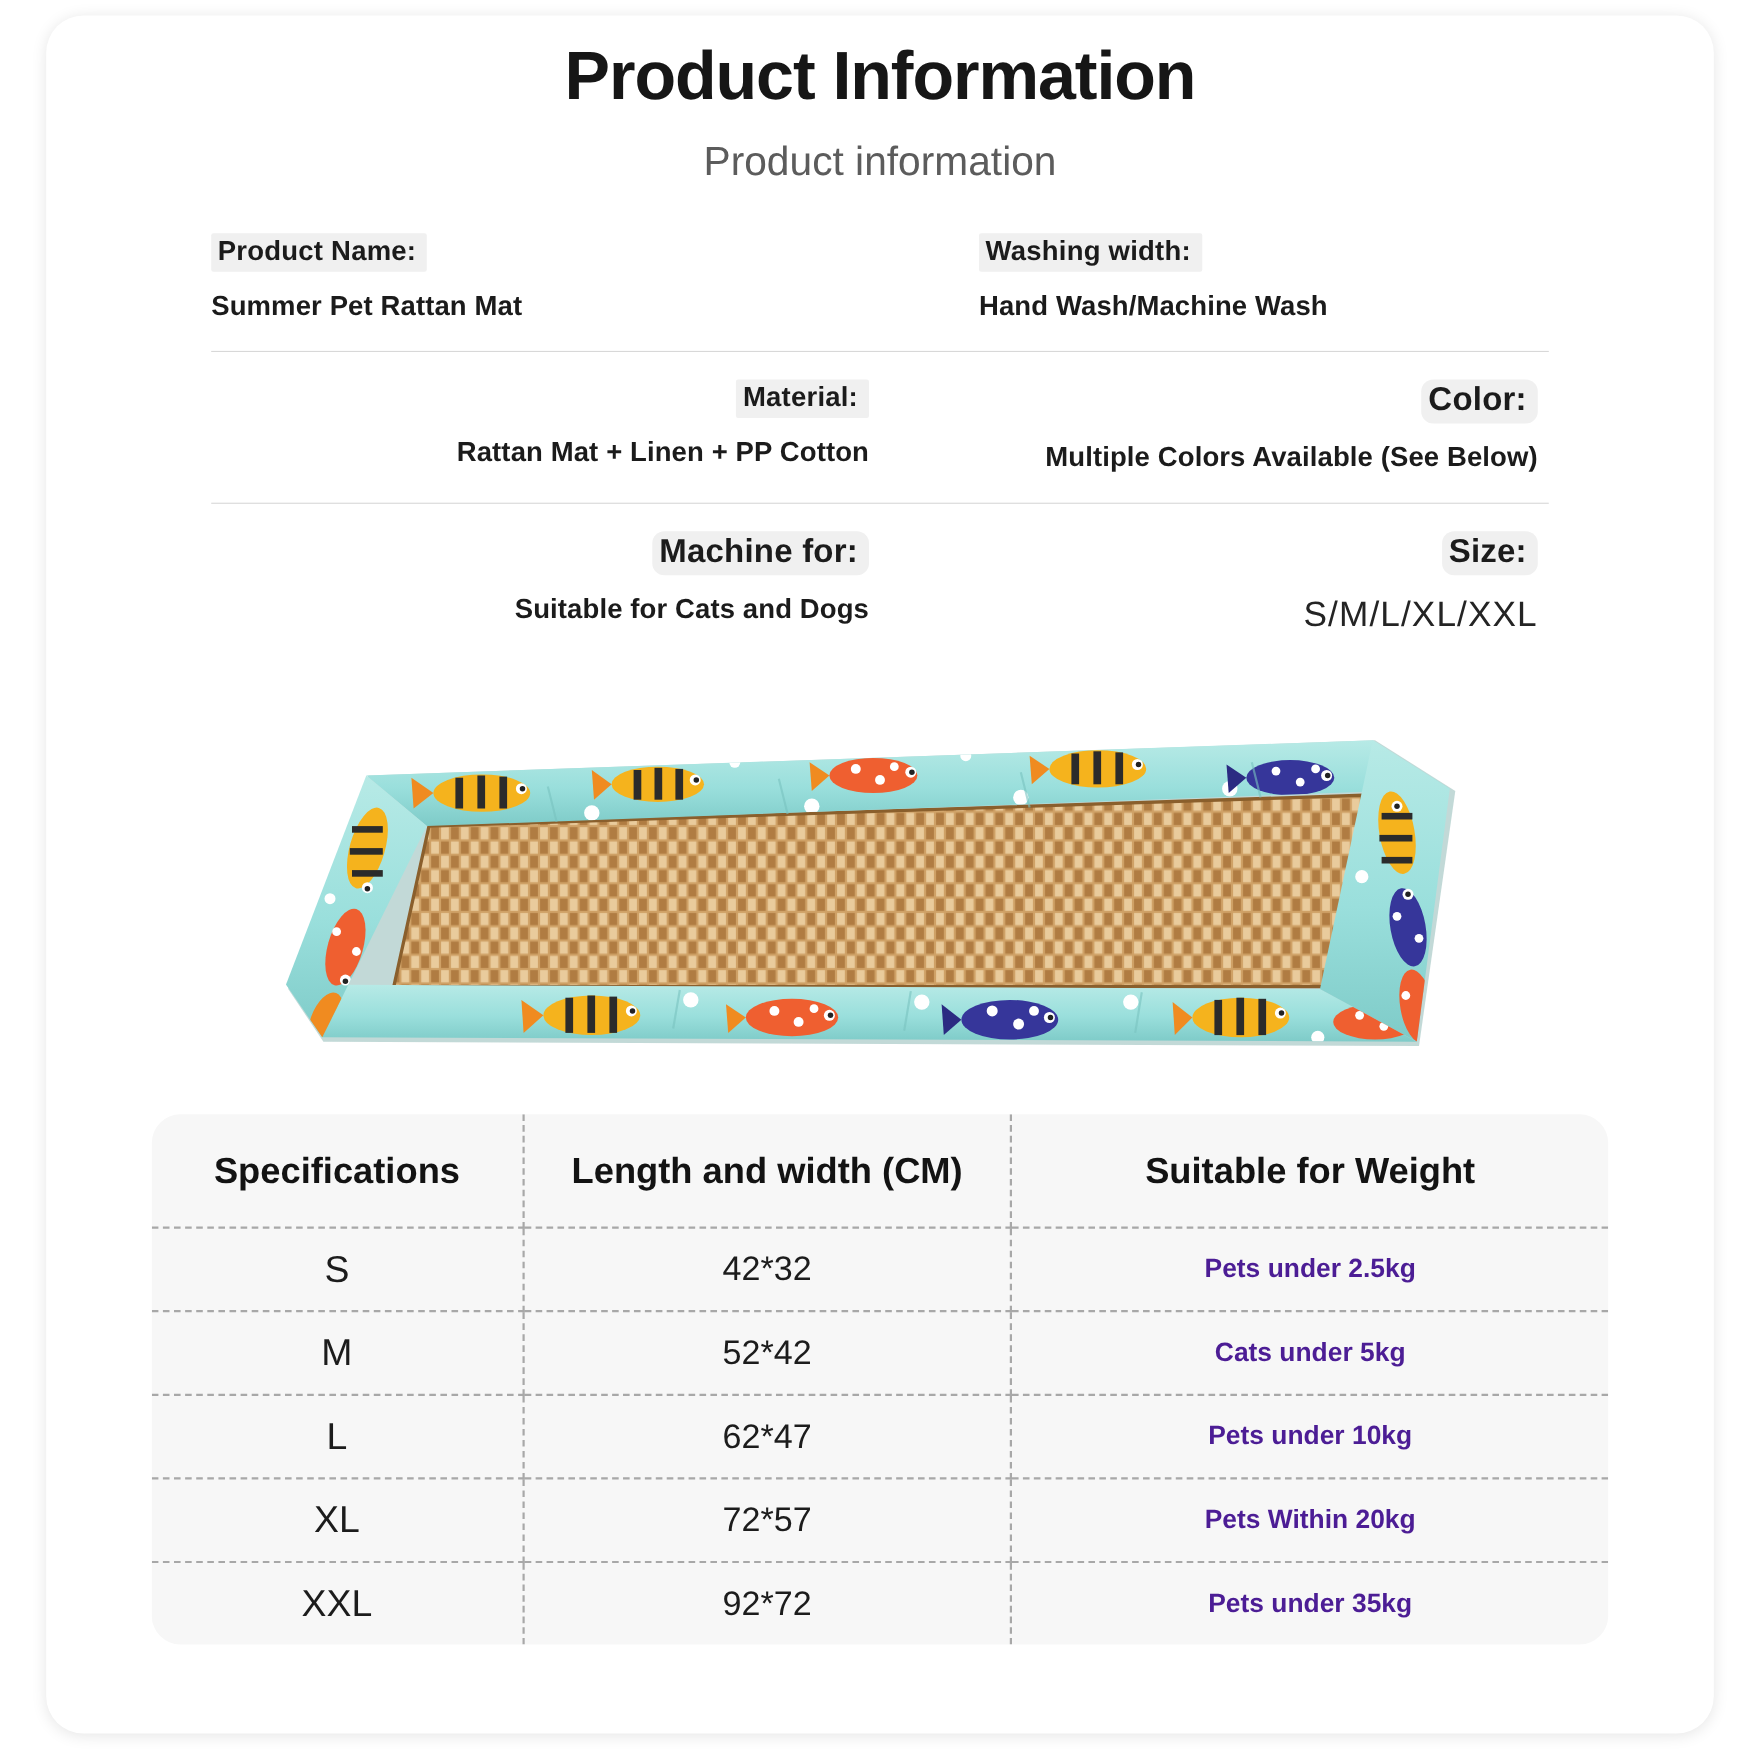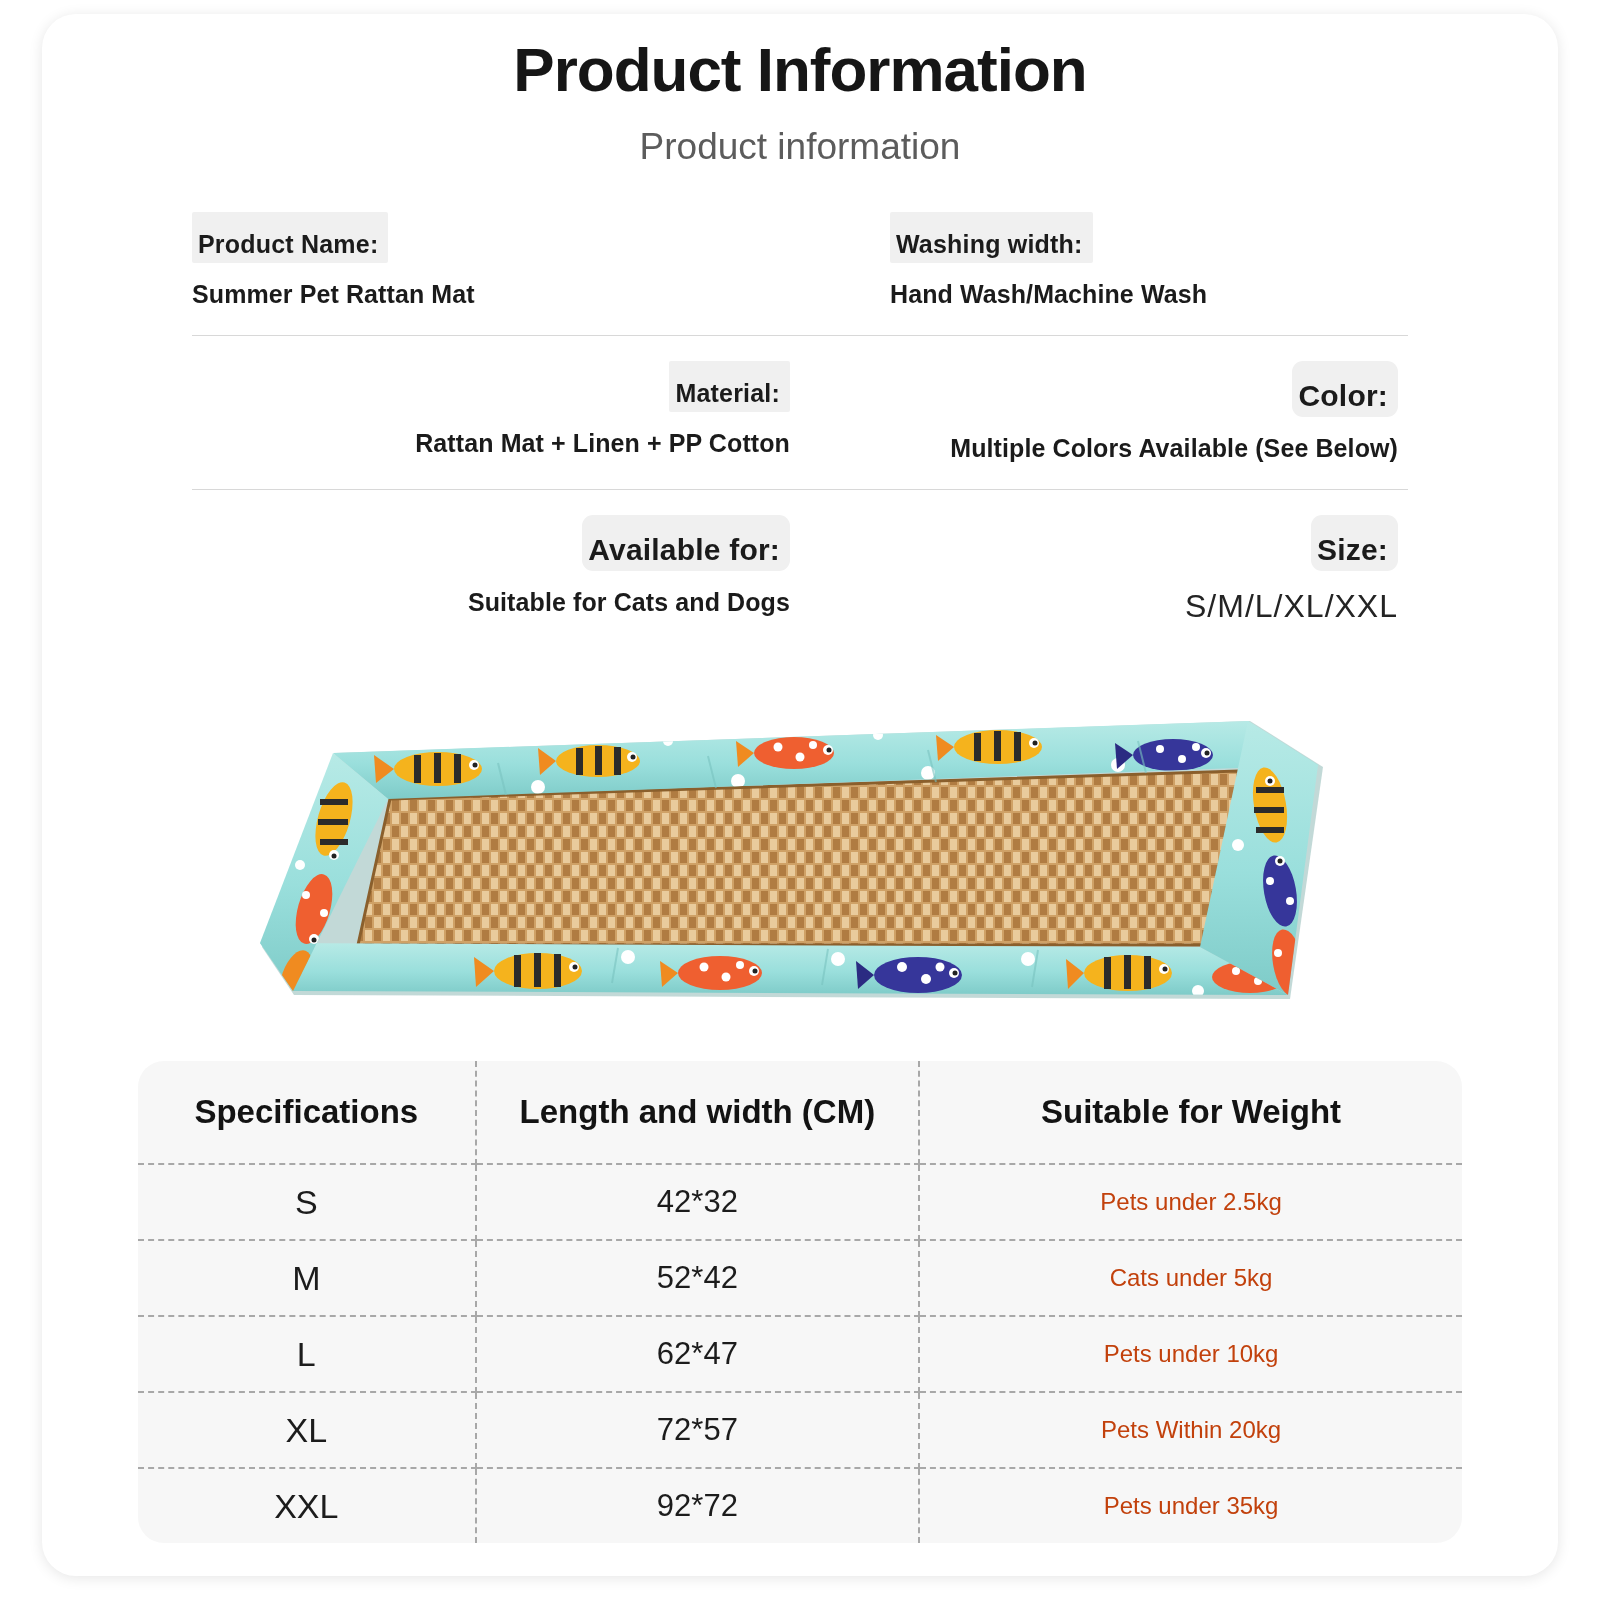--- a/index.html
+++ b/index.html
@@ -68,21 +68,21 @@
     box-sizing: border-box;
     padding-right: 10px;
   }
   .info-cell.right { padding-left: 90px; }
   .lbl {
     display: inline-block;
     font-size: 25px;
     font-weight: bold;
     color: #1b1b1b;
     background: #f0f0f0;
-    padding: 18px 10px 4px 6px;
+    padding: 2px 10px 4px 6px;
     border-radius: 2px;
     letter-spacing: 0.2px;
   }
   .lbl.big {
     font-size: 30px;
     font-weight: bold;
     border-radius: 11px;
   }
   .val {
     font-size: 25px;
@@ -146,22 +146,22 @@
     color: #1c1c1c;
     font-weight: normal;
   }
   .cell-size {
     font-size: 31px;
     color: #1c1c1c;
     font-weight: normal;
   }
   .cell-weight {
     font-size: 24px;
-    color: #c2410c;
-    font-weight: normal;
+    color: #4c1d95;
+    font-weight: bold;
   }
 </style>
 </head>
 <body>
 
 <div class="page">
 
   <div class="title">Product Information</div>
   <div class="subtitle">Product information</div>
 
@@ -184,21 +184,21 @@
         <div class="val">Rattan Mat + Linen + PP Cotton</div>
       </div>
       <div class="info-cell right">
         <span class="lbl big">Color:</span>
         <div class="val">Multiple Colors Available (See Below)</div>
       </div>
     </div>
 
     <div class="info-row divided">
       <div class="info-cell">
-        <span class="lbl big">Available for:</span>
+        <span class="lbl big">Machine for:</span>
         <div class="val">Suitable for Cats and Dogs</div>
       </div>
       <div class="info-cell right">
         <span class="lbl big">Size:</span>
         <div class="val light">S/M/L/XL/XXL</div>
       </div>
     </div>
 
   </div>
 

